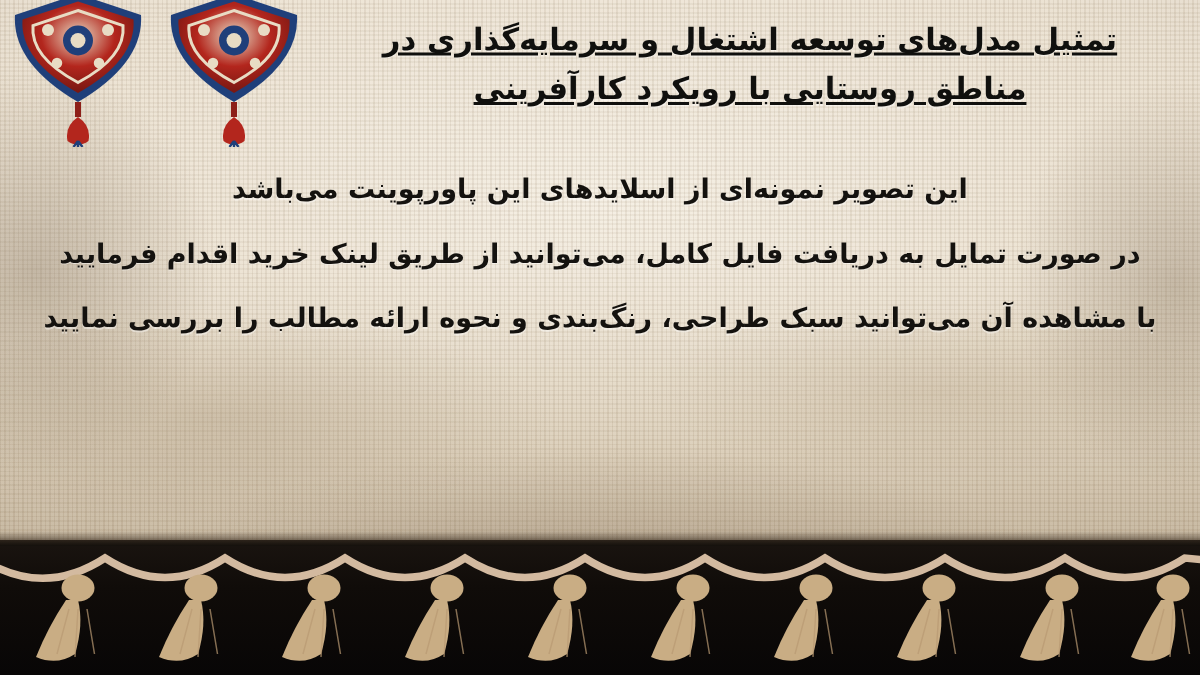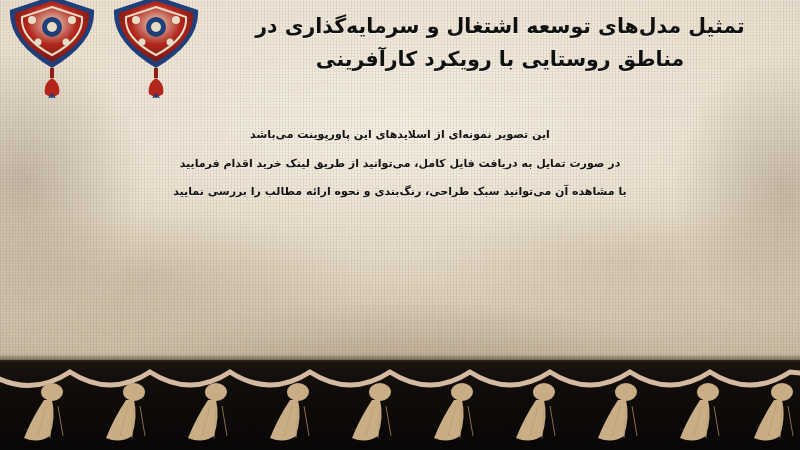--- a/index.html
+++ b/index.html
@@ -52,26 +52,27 @@
 
   
   .title{
     position:absolute;top:10px;right:36px;left:236px;
     text-align:center;
     color:#10100e;
     font-size:20.5px;line-height:1.62;
     font-weight:700;
     letter-spacing:0px;
     text-shadow:0 1px 0 rgba(255,255,255,0.45);
+    text-decoration:underline;
   }
   .body-text{
-    position:absolute;top:124px;left:18px;right:18px;
+    position:absolute;top:108px;left:18px;right:18px;
     text-align:center;
     color:#14120f;
-    font-size:11px;line-height:2.06;
+    font-size:18px;line-height:2.06;
     font-weight:700;
     text-shadow:0 1px 0 rgba(255,255,255,0.42);
   }
   .body-text p{margin:0 0 6px 0;}
 </style>
 </head>
 <body>
 
 <div class="slide">
 

